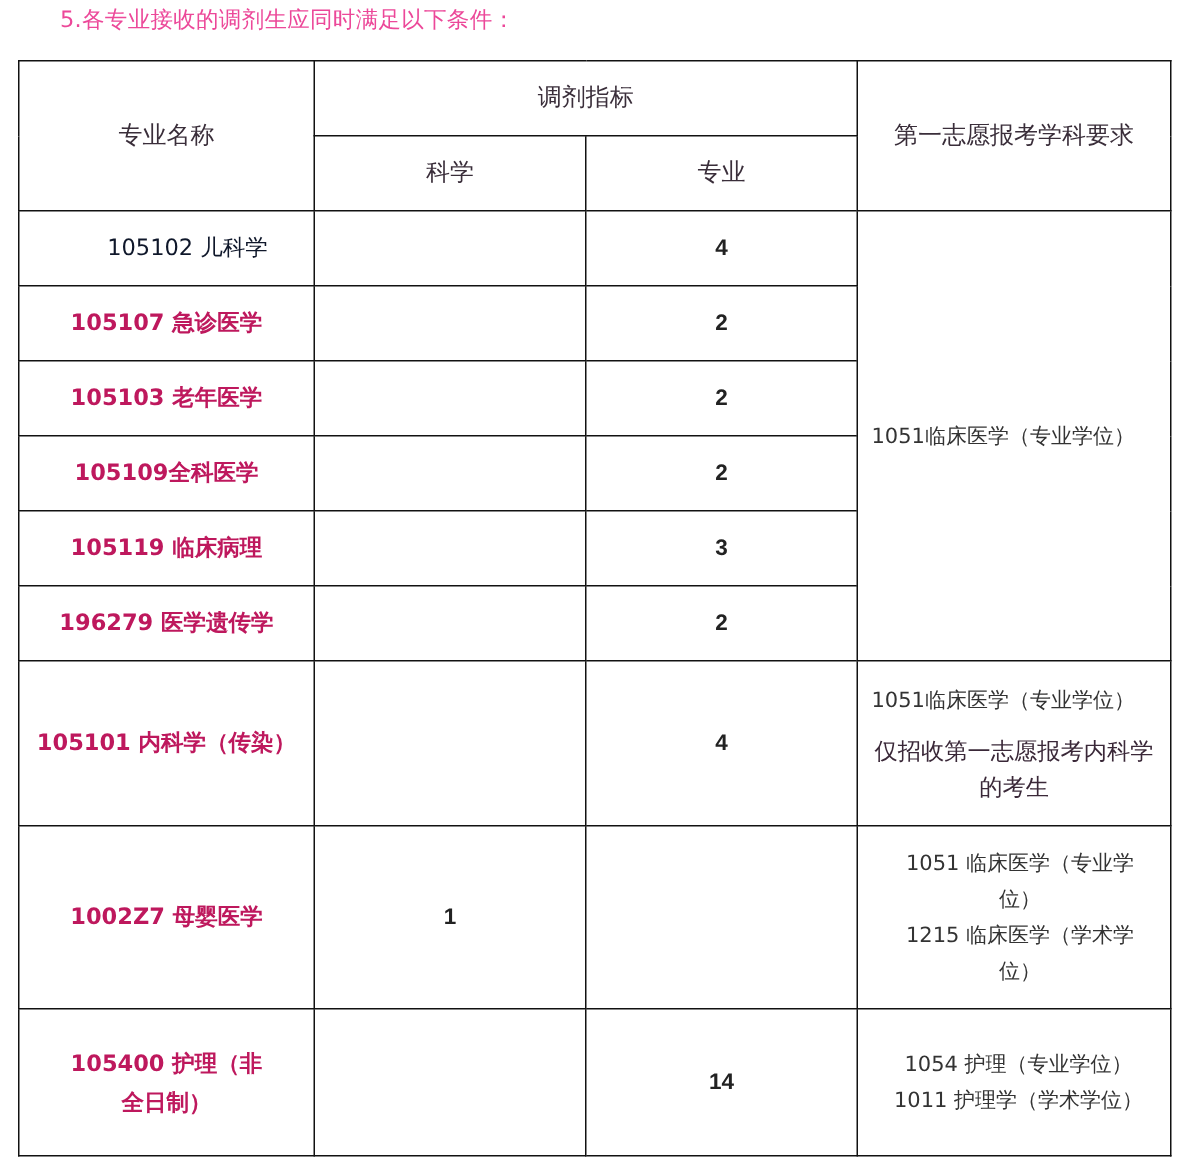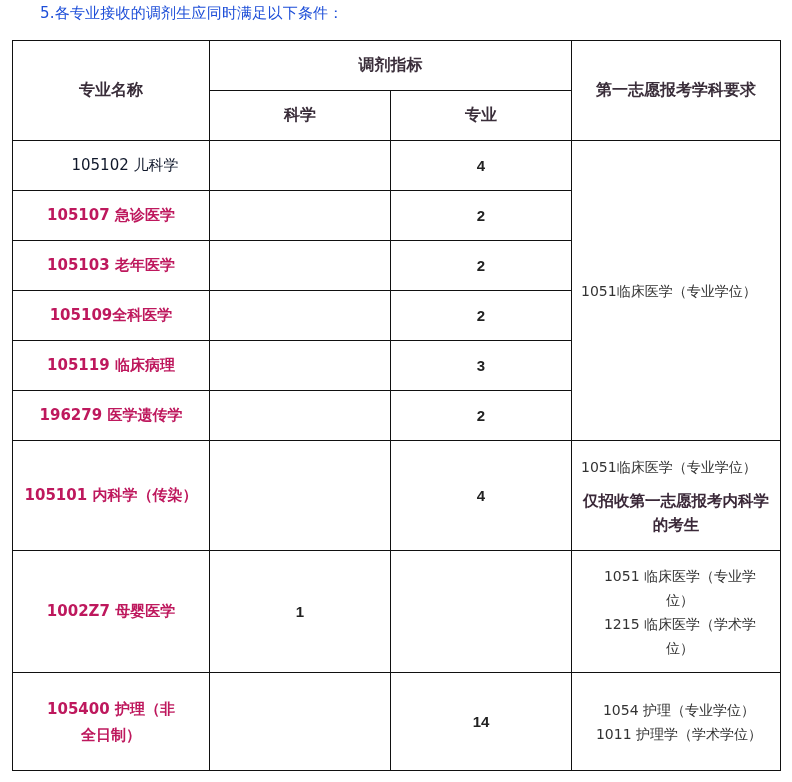--- a/index.html
+++ b/index.html
@@ -1,29 +1,29 @@
 <!DOCTYPE html>
 <html><head>
 <meta charset="utf-8">
 <style>
   html, body { margin:0; padding:0; background:#ffffff; }
   body { width:792px; height:782px; position:relative; overflow:hidden;
          font-family:"DejaVu Sans","Liberation Sans",sans-serif; color:#2a2230; }
-  .intro { position:absolute; left:40px; top:4px; font-size:15px; color:#1d4ed8;
+  .intro { position:absolute; left:40px; top:4px; font-size:15px; color:#ec4899;
            font-family:"DejaVu Sans", sans-serif; letter-spacing:0.2px; }
   table { position:absolute; left:12px; top:40px; border-collapse:collapse;
           table-layout:fixed; width:768px; }
   td { border:1.5px solid #111; text-align:center; vertical-align:middle; padding:0; }
-  .hd { font-weight:bold; font-size:16px; color:#3a2e3a; }
+  .hd { font-weight:normal; font-size:16px; color:#3a2e3a; }
   .name { font-weight:bold; font-size:15px; color:#be185d; }
   .name.gray { font-weight:normal; color:#0f172a;padding-left:28px; }
   .num { font-family:"Liberation Sans", sans-serif; font-weight:bold; font-size:15px; color:#222; }
   .req { font-size:14px; color:#333; line-height:24px; }
   .req-left { text-align:left; padding-left:9px; }
-  .req-bold { font-weight:bold; font-size:15.5px; color:#3a2838; line-height:24px; display:block; margin-top:10px; }
+  .req-bold { font-weight:normal; font-size:15.5px; color:#3a2838; line-height:24px; display:block; margin-top:10px; }
 </style>
 </head>
 <body>
 
 <div class="intro">5.各专业接收的调剂生应同时满足以下条件：</div>
 
 <table>
   <colgroup>
     <col style="width:197px">
       <col style="width:181px">

